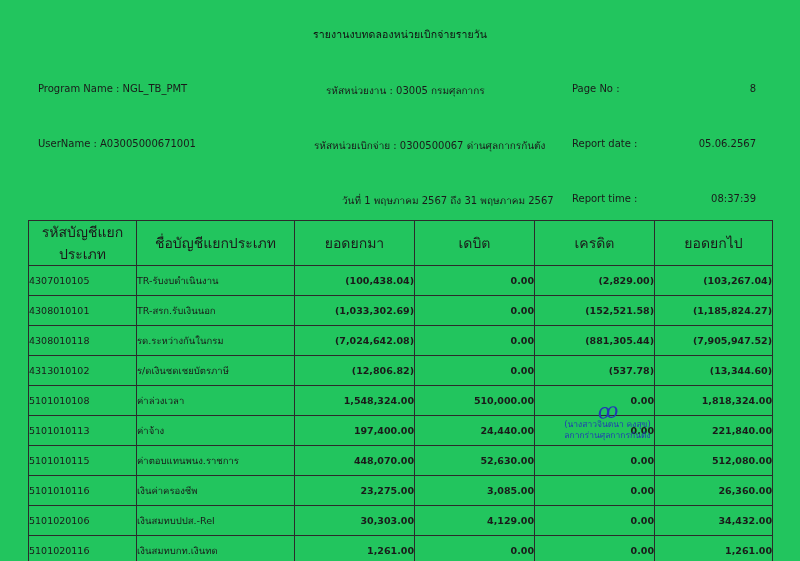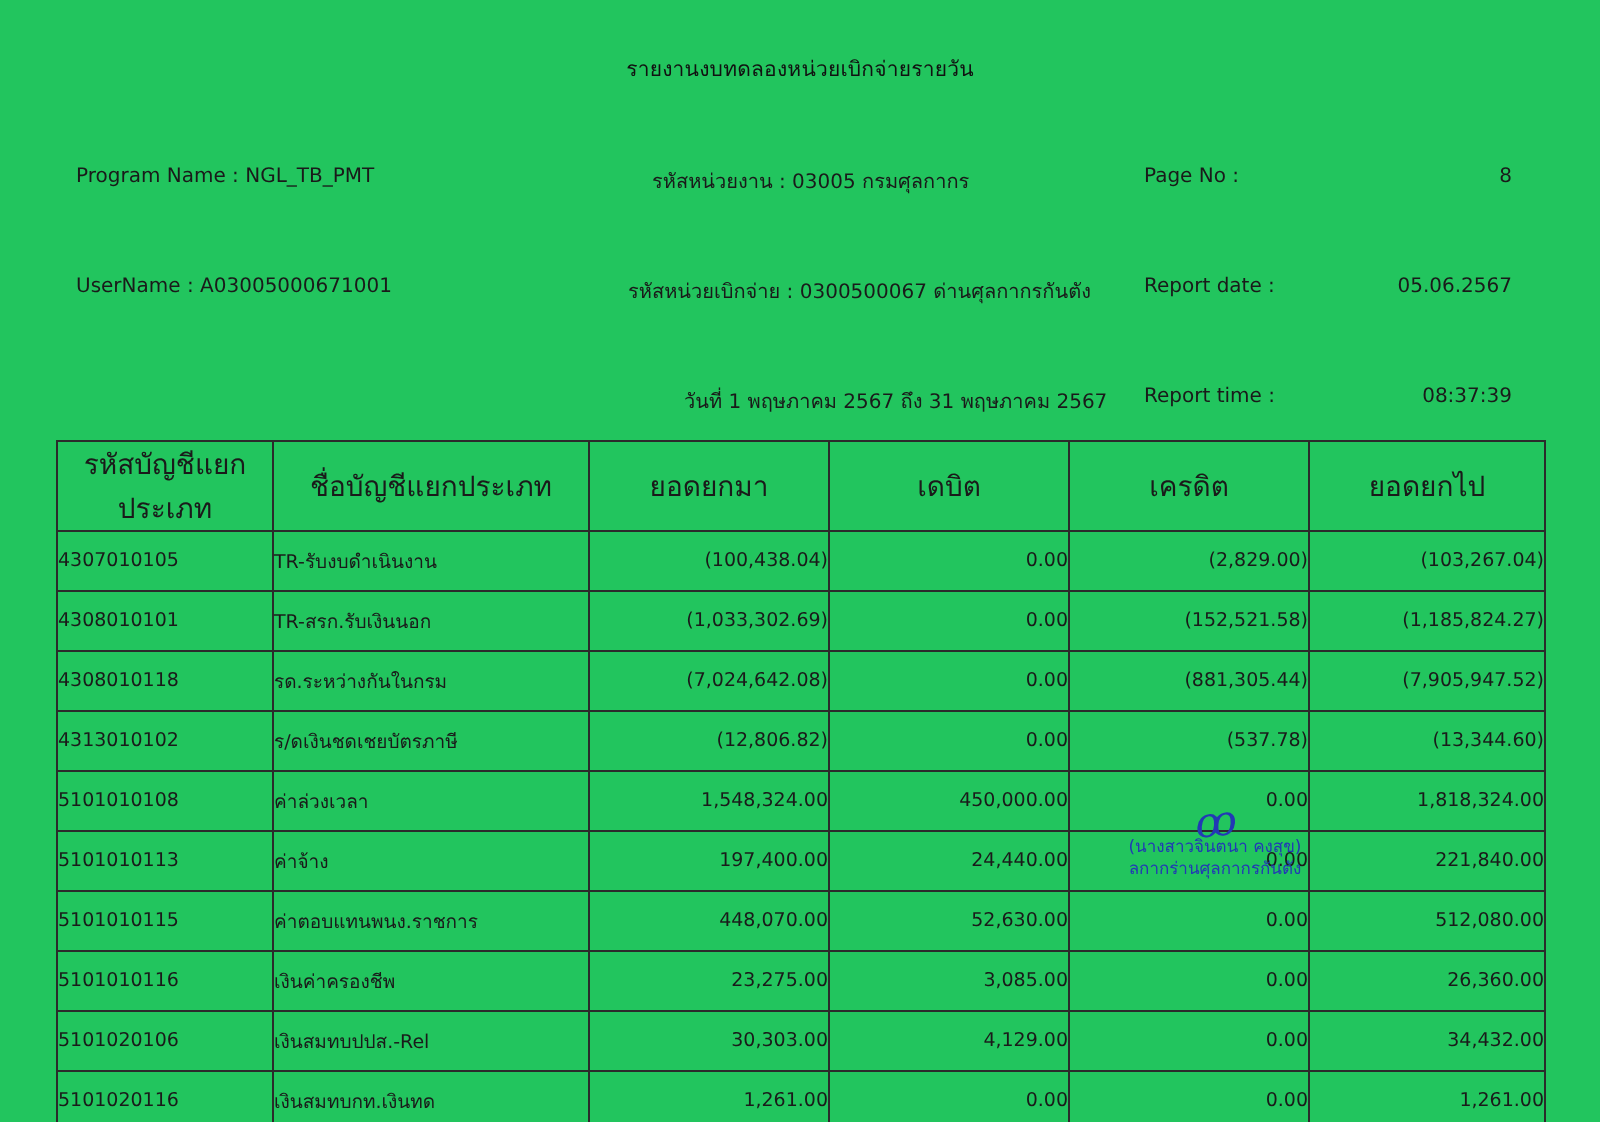--- a/index.html
+++ b/index.html
@@ -102,20 +102,21 @@
     padding-left: 7px;
     text-align: left;
   }
   td.name {
     padding-left: 7px;
     text-align: left;
   }
   td.num {
     padding-right: 9px;
     text-align: right;
+    font-weight: bold;
   }
   .sig-wrap {
     position: absolute;
     left: 520px;
     top: 404px;
     width: 175px;
     text-align: center;
     color: #2239b5;
     pointer-events: none;
   }
@@ -241,21 +242,21 @@
         <td class="name">ร/ดเงินชดเชยบัตรภาษี</td>
         <td class="num">(12,806.82)</td>
         <td class="num">0.00</td>
         <td class="num">(537.78)</td>
         <td class="num">(13,344.60)</td>
       </tr>
       <tr>
         <td class="code">5101010108</td>
         <td class="name">ค่าล่วงเวลา</td>
         <td class="num">1,548,324.00</td>
-        <td class="num">450,000.00</td>
+        <td class="num">510,000.00</td>
         <td class="num">0.00</td>
         <td class="num">1,818,324.00</td>
       </tr>
       <tr>
         <td class="code">5101010113</td>
         <td class="name">ค่าจ้าง</td>
         <td class="num">197,400.00</td>
         <td class="num">24,440.00</td>
         <td class="num">0.00</td>
         <td class="num">221,840.00</td>

